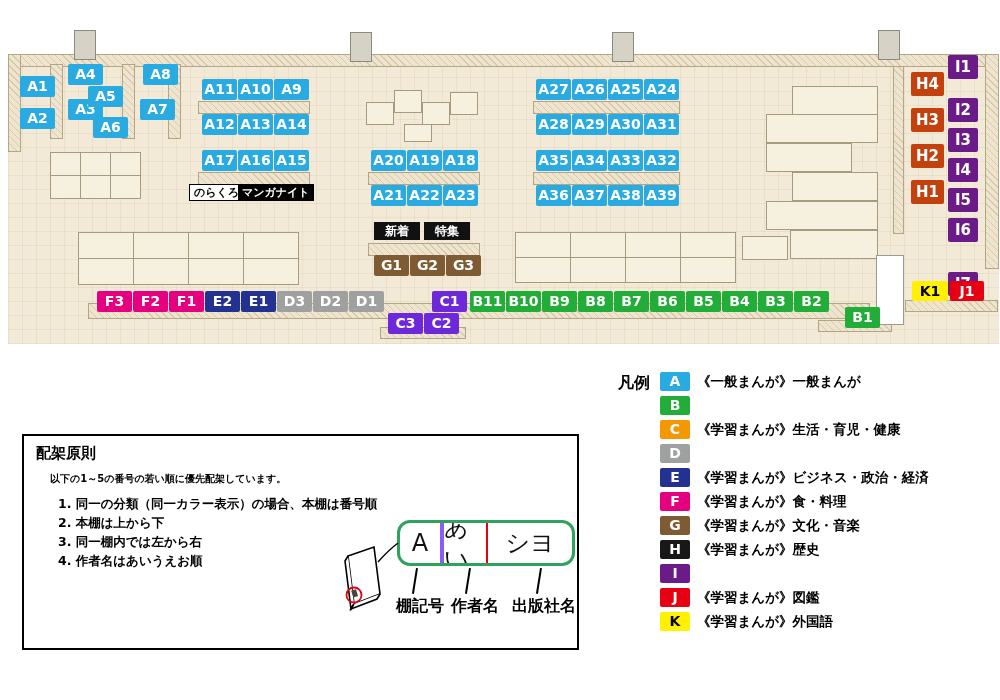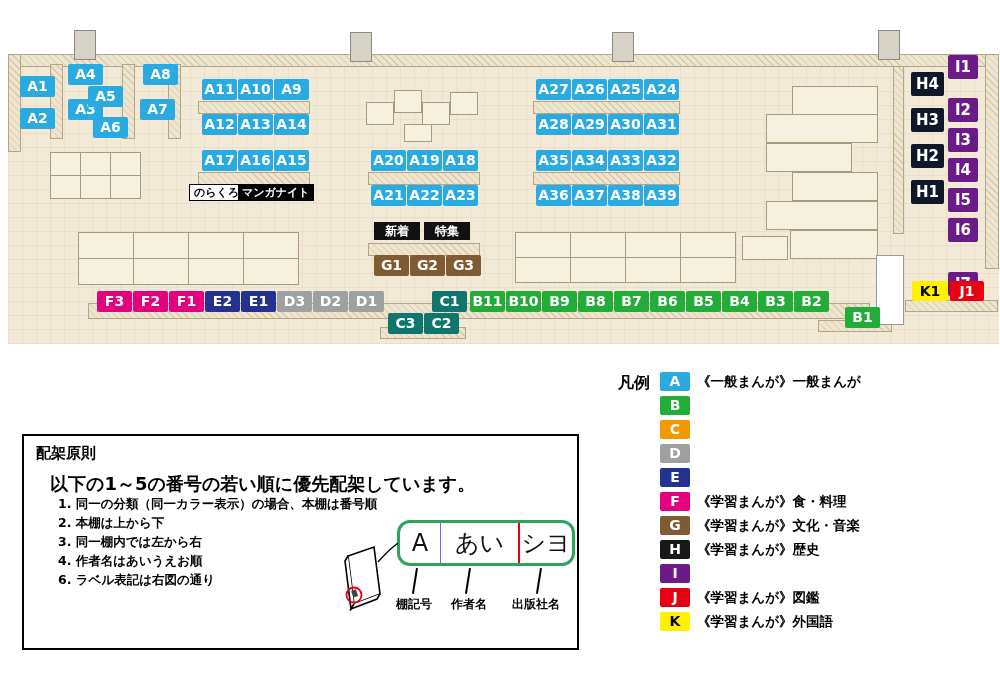--- a/index.html
+++ b/index.html
@@ -9,52 +9,52 @@
   .floor{position:absolute;left:8px;top:54px;width:991px;height:290px;background:#f2e9d7;
     background-image:repeating-linear-gradient(0deg,rgba(185,165,125,.14) 0 1px,transparent 1px 14px),
                      repeating-linear-gradient(90deg,rgba(185,165,125,.14) 0 1px,transparent 1px 14px)}
   .wall,.shelf{position:absolute;background-color:#efe5cf;border:1px solid #b3a687;
     background-image:repeating-linear-gradient(45deg,rgba(150,130,90,.28) 0 1px,transparent 1px 5px)}
   .block{position:absolute;background:#f6f0df;border:1px solid #a69b7d}
   .pillar{position:absolute;width:22px;height:30px;background:#d6d2c6;border:1px solid #8a8a85}
   .whiteblock{position:absolute;background:#fff;border:1px solid #9a9a94}
   .tag{position:absolute;width:35px;height:21px;line-height:21px;text-align:center;color:#fff;
     font-weight:bold;font-size:14px;border-radius:2px;letter-spacing:0}
-  .cA{background:#29abe2}.cB{background:#22ac38}.cC{background:#0f766e}.cD{background:#9fa0a0}
-  .cE{background:#233190}.cF{background:#e4007f}.cG{background:#7f5b33}.cH{background:#0f172a}
+  .cA{background:#29abe2}.cB{background:#22ac38}.cC{background:#6d28d9}.cD{background:#9fa0a0}
+  .cE{background:#233190}.cF{background:#e4007f}.cG{background:#7f5b33}.cH{background:#c2410c}
   .cI{background:#6a1b87}.cJ{background:#e60012}.cK{background:#fff100;color:#000}
   .tagH{width:33px;height:24px;line-height:24px;font-size:15px}
   .tagI{width:30px;height:24px;line-height:24px;font-size:15px}
   .tagKJ{height:20px;line-height:20px}
   .sp-white{position:absolute;background:#fff;border:1px solid #000;color:#000;font-size:11px;
     font-weight:bold;padding:1px 4px;line-height:13px}
   .sp-black{position:absolute;background:#000;color:#fff;font-size:11px;font-weight:bold;
     padding:2px 4px;line-height:13px}
   .sp-black2{position:absolute;background:#111;color:#fff;font-size:12px;font-weight:bold;
     width:46px;height:18px;line-height:18px;text-align:center}
   
   .legend{position:absolute;left:618px;top:372px;width:378px;display:flex;align-items:flex-start}
   .legend-title{font-size:16px;font-weight:bold;margin-right:10px;padding-top:1px;white-space:nowrap}
   .lrow{display:flex;align-items:center;margin-bottom:5px;height:19px}
   .lbadge{display:inline-block;width:30px;height:19px;line-height:19px;text-align:center;
     font-weight:bold;font-size:14px;color:#fff;margin-right:7px;border-radius:2px;flex:0 0 auto}
   .ltext{font-size:13.5px;font-weight:bold;white-space:nowrap}
   
   .principles{position:absolute;left:22px;top:434px;width:557px;height:216px;border:2px solid #000;background:#fff}
   .p-title{position:absolute;left:12px;top:8px;font-size:15px;font-weight:bold}
-  .p-intro{position:absolute;left:26px;top:36px;font-size:18px;font-weight:bold}
+  .p-intro{position:absolute;left:26px;top:36px;font-size:10px;font-weight:bold}
   .p-rules{position:absolute;left:34px;top:58px;font-size:12.5px;font-weight:bold;line-height:19px}
   .p-rules .note{padding-left:14px}
   .label-ex{position:absolute;left:373px;top:84px;width:178px;height:46px;border:3px solid #2fa35c;
     border-radius:13px;background:#fff;display:flex;align-items:stretch;overflow:hidden}
   .label-ex .cell{display:flex;align-items:center;justify-content:center;font-size:24px;color:#111}
-  .label-ex .c1{width:40px}.label-ex .c2{width:78px;border-left:1px solid #8b5cf6}
+  .label-ex .c1{width:40px}.label-ex .c2{width:46px;border-left:4px solid #8b5cf6}
   .label-ex .c3{flex:1;border-left:2px solid #e60012}
   .leader{position:absolute;width:1.5px;height:26px;background:#000;transform:rotate(9deg);transform-origin:top center}
-  .annot{position:absolute;font-size:12px;font-weight:bold;white-space:nowrap}
+  .annot{position:absolute;font-size:16px;font-weight:bold;white-space:nowrap}
   .book-svg{position:absolute;left:308px;top:104px}
 </style>
 </head>
 <body>
 
 <div class="stage">
   <div class="floor"></div>
 
   <div class="wall" style="left:8px;top:54px;width:991px;height:13px"></div>
   <div class="wall" style="left:8px;top:54px;width:13px;height:98px"></div>
@@ -214,26 +214,28 @@
   <div>
     <div class="lrow">
       <span class="lbadge" style="background: rgb(41, 171, 226); color: rgb(255, 255, 255);">A</span>
       <span class="ltext"><span>《一般まんが》</span><span>一般まんが</span></span>
     </div>
     <div class="lrow">
       <span class="lbadge" style="background: rgb(34, 172, 56); color: rgb(255, 255, 255);">B</span>
     </div>
     <div class="lrow">
       <span class="lbadge" style="background: rgb(243, 152, 0); color: rgb(255, 255, 255);">C</span>
+      <span class="ltext"><span>《学習まんが》</span><span>生活・育児・健康</span></span>
     </div>
     <div class="lrow">
       <span class="lbadge" style="background: rgb(159, 160, 160); color: rgb(255, 255, 255);">D</span>
     </div>
     <div class="lrow">
       <span class="lbadge" style="background: rgb(35, 49, 144); color: rgb(255, 255, 255);">E</span>
+      <span class="ltext"><span>《学習まんが》</span><span>ビジネス・政治・経済</span></span>
     </div>
     <div class="lrow">
       <span class="lbadge" style="background: rgb(228, 0, 127); color: rgb(255, 255, 255);">F</span>
       <span class="ltext"><span>《学習まんが》</span><span>食・料理</span></span>
     </div>
     <div class="lrow">
       <span class="lbadge" style="background: rgb(127, 91, 51); color: rgb(255, 255, 255);">G</span>
       <span class="ltext"><span>《学習まんが》</span><span>文化・音楽</span></span>
     </div>
     <div class="lrow">
@@ -255,21 +257,20 @@
 </div>
 
 <div class="principles">
   <div class="p-title">配架原則</div>
   <div class="p-intro">以下の1～5の番号の若い順に優先配架しています。</div>
   <div class="p-rules">
     <div>1. 同一の分類（同一カラー表示）の場合、本棚は番号順</div>
     <div>2. 本棚は上から下</div>
     <div>3. 同一棚内では左から右</div>
     <div>4. 作者名はあいうえお順</div>
-    <div>6. ラベル表記は右図の通り</div>
   </div>
 
   <div class="label-ex">
     <div class="cell c1">A</div>
     <div class="cell c2">あい</div>
     <div class="cell c3">シヨ</div>
   </div>
 
   <div class="leader" style="left:392px;top:132px"></div>
   <div class="leader" style="left:445px;top:132px"></div>

